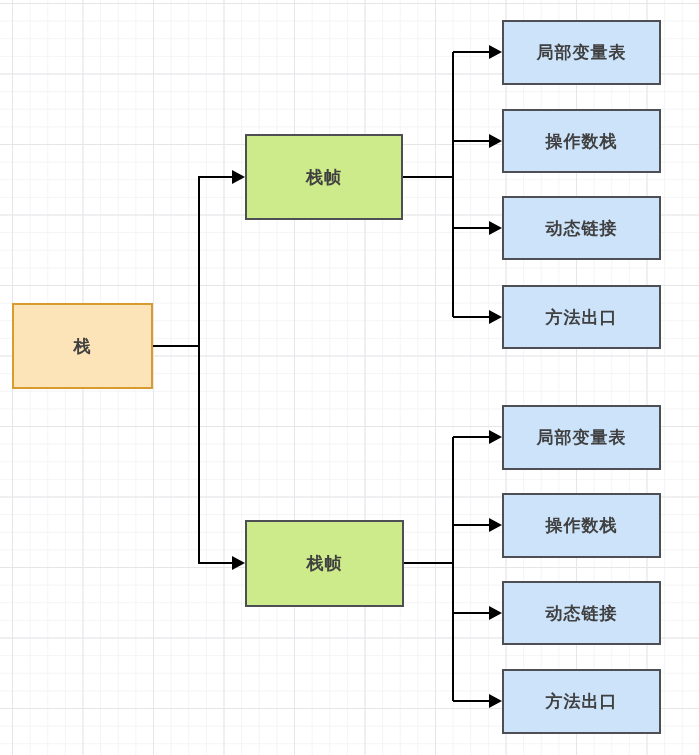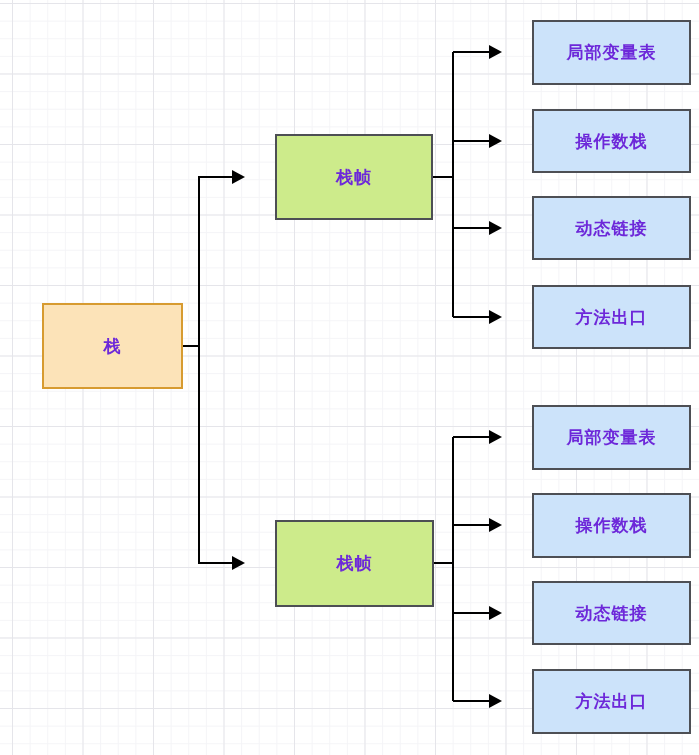--- a/index.html
+++ b/index.html
@@ -25,23 +25,22 @@
     pointer-events: none;
   }
   .node {
     position: absolute;
     box-sizing: border-box;
     display: flex;
     align-items: center;
     justify-content: center;
     font-weight: bold;
     font-size: 17px;
-    color: #6d28d9;
+    color: #404040;
     letter-spacing: 1px;
-    margin-left: 30px;
   }
   .node-root {
     background: #fce3b8;
     border: 2px solid #d79b30;
   }
   .node-frame {
     background: #cdeb8b;
     border: 2px solid #4d4f54;
   }
   .node-leaf {

